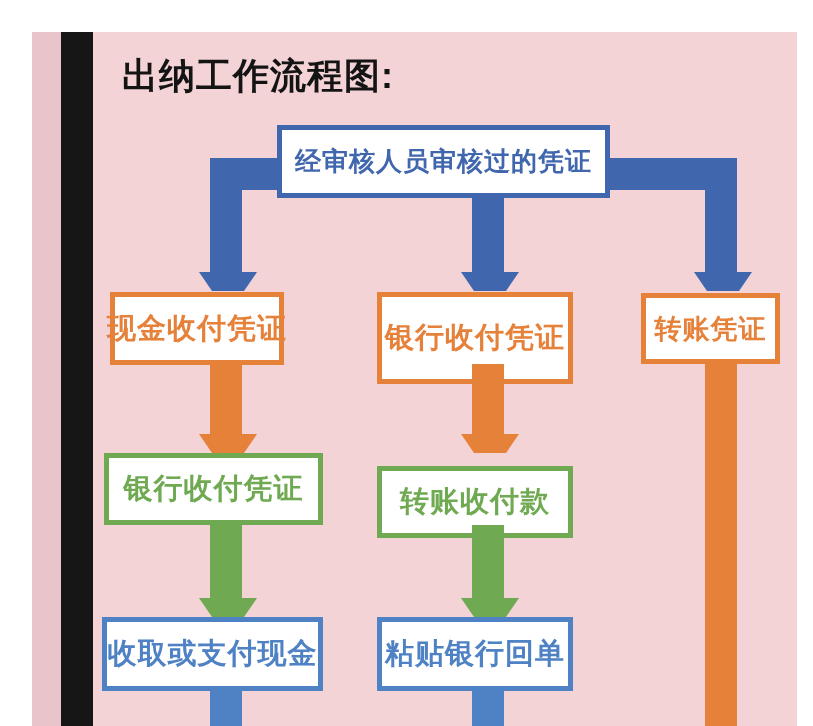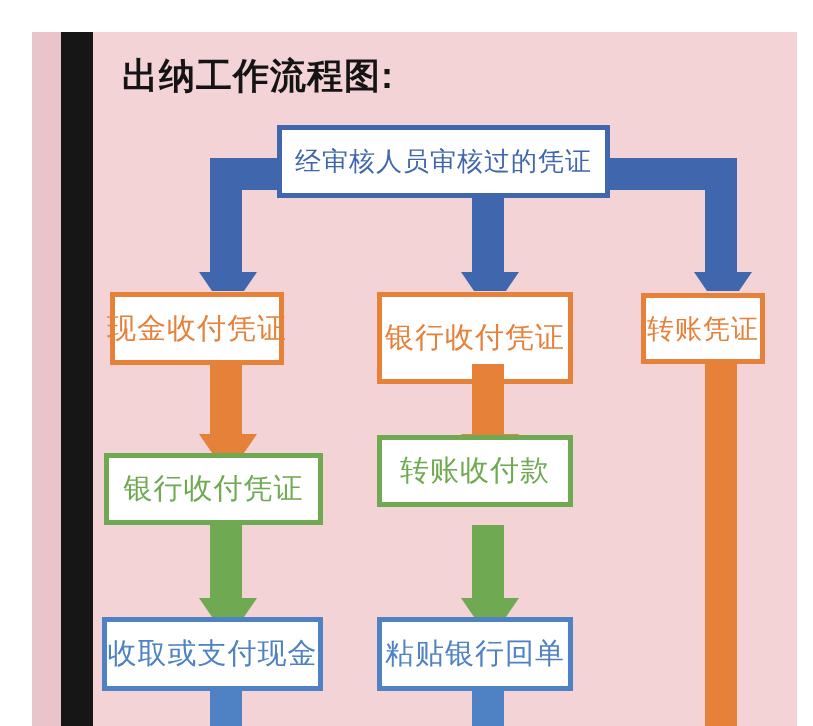--- a/index.html
+++ b/index.html
@@ -15,21 +15,21 @@
   .inner{position:absolute;left:32px;top:0;width:752px;height:726px;background:var(--inner-pink);}
   .frame-line{position:absolute;top:0;width:3px;height:726px;background:var(--frame-black);}
   .frame-line.left{left:29px}
   .frame-line.right{left:784px}
   .page-title{
     position:absolute;left:74px;top:4px;font-size:36px;font-weight:900;
     color:#141414;letter-spacing:1px;white-space:nowrap;
   }
   .node{
     position:absolute;background:var(--node-bg);display:flex;align-items:center;justify-content:center;
-    font-weight:normal;letter-spacing:1px;white-space:nowrap;text-align:center;
+    font-weight:bold;letter-spacing:1px;white-space:nowrap;text-align:center;
   }
   .n-blue{border:5px solid var(--blue);color:var(--blue)}
   .n-lblue{border:5px solid var(--light-blue);color:var(--light-blue)}
   .n-orange{border:5px solid var(--orange);color:var(--orange)}
   .n-green{border:5px solid var(--green);color:var(--green)}
   .line{position:absolute;background:currentColor}
   .arrow{position:absolute;width:0;height:0;
     border-left:13px solid transparent;border-right:13px solid transparent;
     border-top:19px solid currentColor}
   .c-blue{color:var(--blue)} .c-lblue{color:var(--light-blue)}
@@ -60,36 +60,36 @@
   <div class="line c-blue" style="left:578px;top:126px;width:100px;height:5px"></div>
   <div class="line c-blue" style="left:673px;top:126px;width:5px;height:114px"></div>
   <div class="arrow c-blue" style="left:662px;top:240px"></div>
 
   <div class="node n-orange" style="left:78px;top:260px;width:174px;height:73px;font-size:29px">
     <span>现金收付凭证</span>
   </div>
   <div class="node n-orange" style="left:345px;top:260px;width:196px;height:92px;font-size:29px">
     <span>银行收付凭证</span>
   </div>
-  <div class="node n-orange" style="left:609px;top:261px;width:124px;height:71px;font-size:27px">
+  <div class="node n-orange" style="left:609px;top:261px;width:139px;height:71px;font-size:27px">
     <span>转账凭证</span>
   </div>
 
   <div class="line c-orange" style="left:178px;top:332px;width:5px;height:70px"></div>
   <div class="arrow c-orange" style="left:167px;top:402px"></div>
 
   <div class="line c-orange" style="left:440px;top:332px;width:5px;height:70px"></div>
   <div class="arrow c-orange" style="left:429px;top:402px"></div>
 
   <div class="line c-orange" style="left:673px;top:332px;width:5px;height:394px"></div>
 
   <div class="node n-green" style="left:72px;top:421px;width:219px;height:72px;font-size:29px">
     <span>银行收付凭证</span>
   </div>
-  <div class="node n-green" style="left:345px;top:403px;width:196px;height:72px;font-size:29px">
+  <div class="node n-green" style="left:345px;top:434px;width:196px;height:72px;font-size:29px">
     <span>转账收付款</span>
   </div>
 
   <div class="line c-green" style="left:178px;top:493px;width:5px;height:73px"></div>
   <div class="arrow c-green" style="left:167px;top:566px"></div>
 
   <div class="line c-green" style="left:440px;top:493px;width:5px;height:73px"></div>
   <div class="arrow c-green" style="left:429px;top:566px"></div>
 
   <div class="node n-lblue" style="left:70px;top:585px;width:221px;height:74px;font-size:29px">

